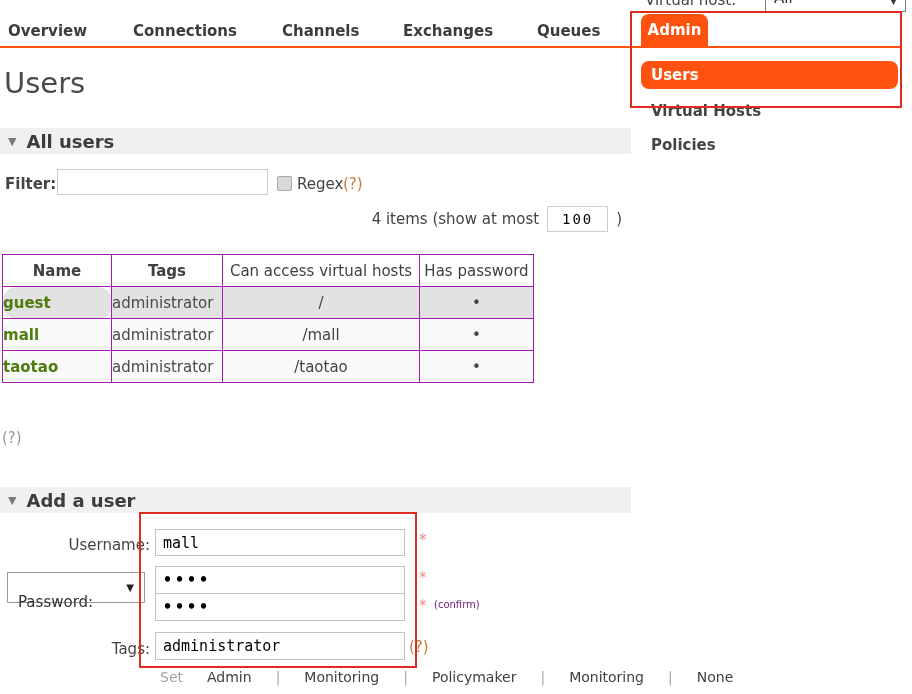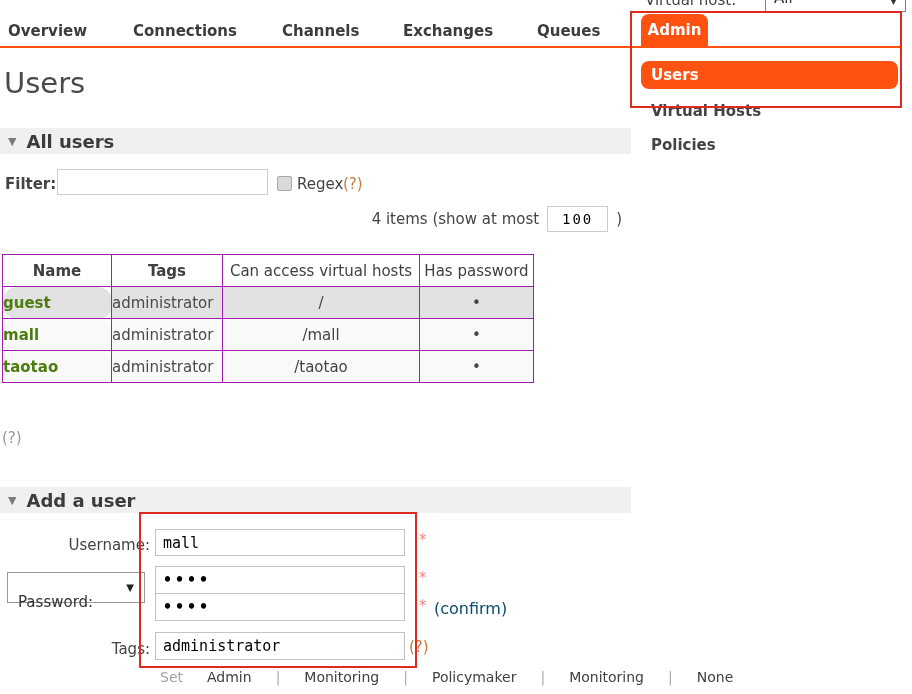--- a/index.html
+++ b/index.html
@@ -61,21 +61,21 @@
     font-family:"DejaVu Sans Mono","Liberation Mono",monospace;font-size:15px;padding:0 7px;}
   .in-user{left:155px;top:529px;width:250px;height:27px;}
   .in-pw1{left:155px;top:566px;width:250px;height:28px;font-weight:bold;letter-spacing:3px;}
   .in-pw2{left:155px;top:593px;width:250px;height:28px;font-weight:bold;letter-spacing:3px;}
   .in-tags{left:155px;top:632px;width:250px;height:28px;}
   .pw-select{left:7px;top:572px;width:138px;height:31px;border:1px solid #9a9a9a;background:#fff;box-sizing:border-box;cursor:pointer;}
   .pw-select .val{position:absolute;left:10px;top:5px;font-size:15px;color:#333;margin-top:15px;}
   .pw-select .arrow{position:absolute;right:10px;top:9px;font-size:10px;color:#222;}
   .ast{color:#ef8a8a;font-size:15px;}
   .ast1{left:419px;top:531px;} .ast2{left:419px;top:569px;} .ast3{left:419px;top:597px;}
-  .confirm-note{left:434px;top:599px;font-size:16px;color:#0c4a6e;}
+  .confirm-note{left:434px;top:599px;font-size:10px;color:#701a75;}
   .tags-help{left:409px;top:638px;}
   .set-row{left:160px;top:669px;display:flex;gap:24px;font-size:14px;white-space:nowrap;}
   .set-prefix{color:#a3a3a3;}
   .tag-link{color:#3f3f3f;cursor:pointer;}
   .sep{color:#a9a9a9;}
 </style>
 </head>
 <body>
 
 <span class="abs vh-label">Virtual host:</span>

